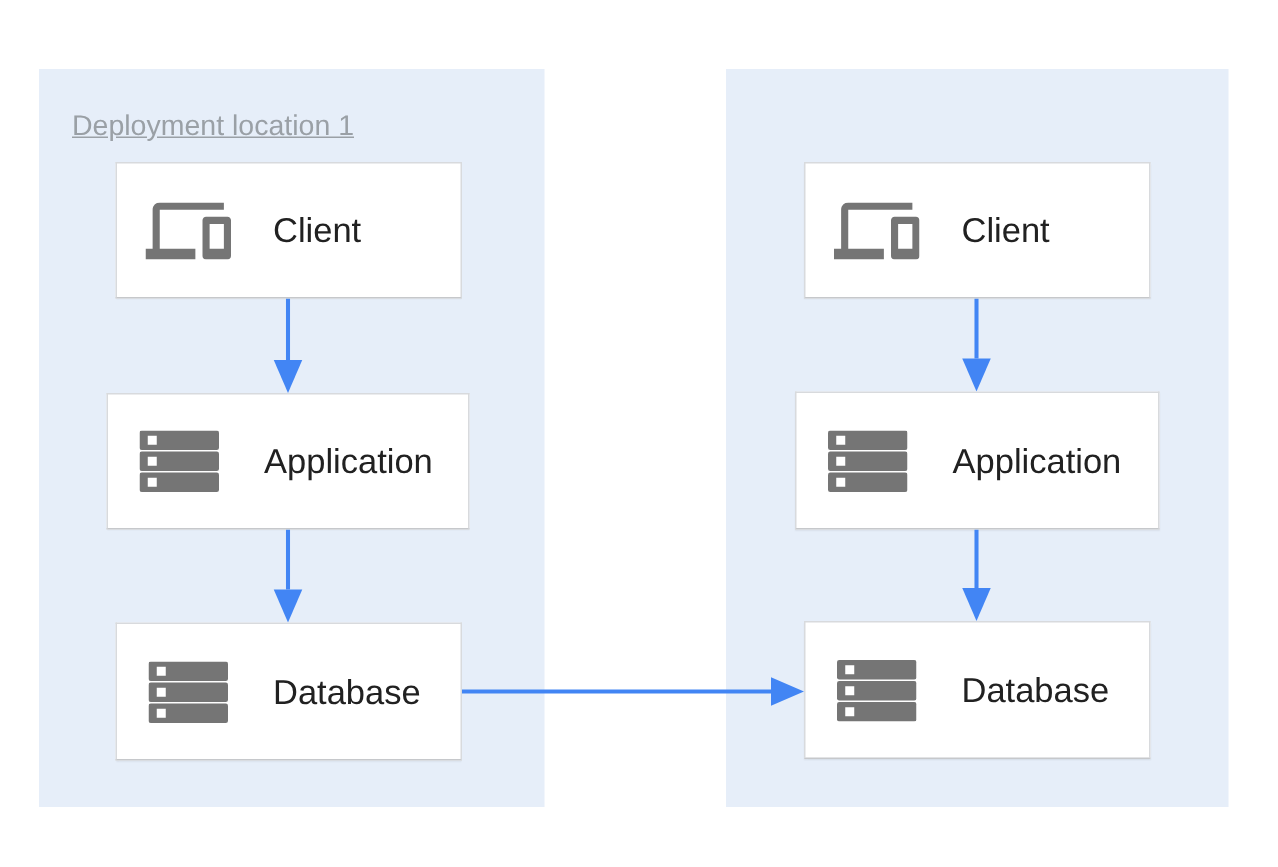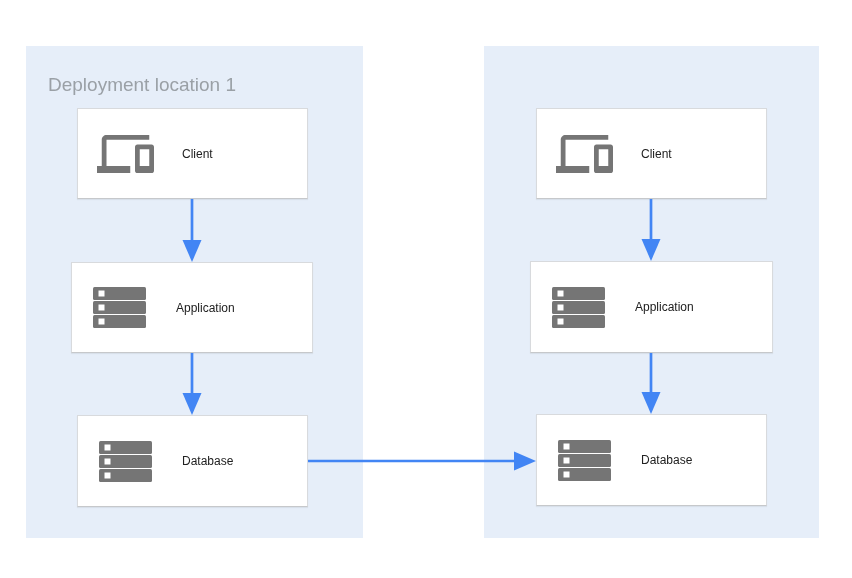--- a/index.html
+++ b/index.html
@@ -21,34 +21,35 @@
   .panel{
     position:absolute;top:46px;height:492px;
     background:var(--panel-bg);
   }
   .panel-1{left:26px;width:337px;}
   .panel-2{left:484px;width:335px;}
   .panel-title{
     position:absolute;top:27px;left:22px;
     font-size:19px;line-height:23px;color:var(--title-gray);
     white-space:nowrap;
+    text-decoration:underline;
   }
   .node-box{
     position:absolute;
     background:#ffffff;
     border:1px solid var(--box-border);
     border-bottom-color:var(--box-border-bottom);
     box-shadow:0 1px 1px rgba(0,0,0,0.06);
     display:flex;align-items:center;
     padding-left:19px;
   }
   .node-icon{flex:0 0 auto;display:flex;align-items:center;justify-content:center;width:57px;}
   .node-label{
     margin-left:28px;
-    font-size:12px;color:var(--label-dark);
+    font-size:23px;color:var(--label-dark);
     white-space:nowrap;
   }
   
   .p1-client{left:51px;top:62px;width:231px;height:91px;}
   .p1-app{left:45px;top:216px;width:242px;height:91px;}
   .p1-db{left:51px;top:369px;width:231px;height:92px;}
   
   .p2-client{left:52px;top:62px;width:231px;height:91px;}
   .p2-app{left:46px;top:215px;width:243px;height:92px;}
   .p2-db{left:52px;top:368px;width:231px;height:92px;}

